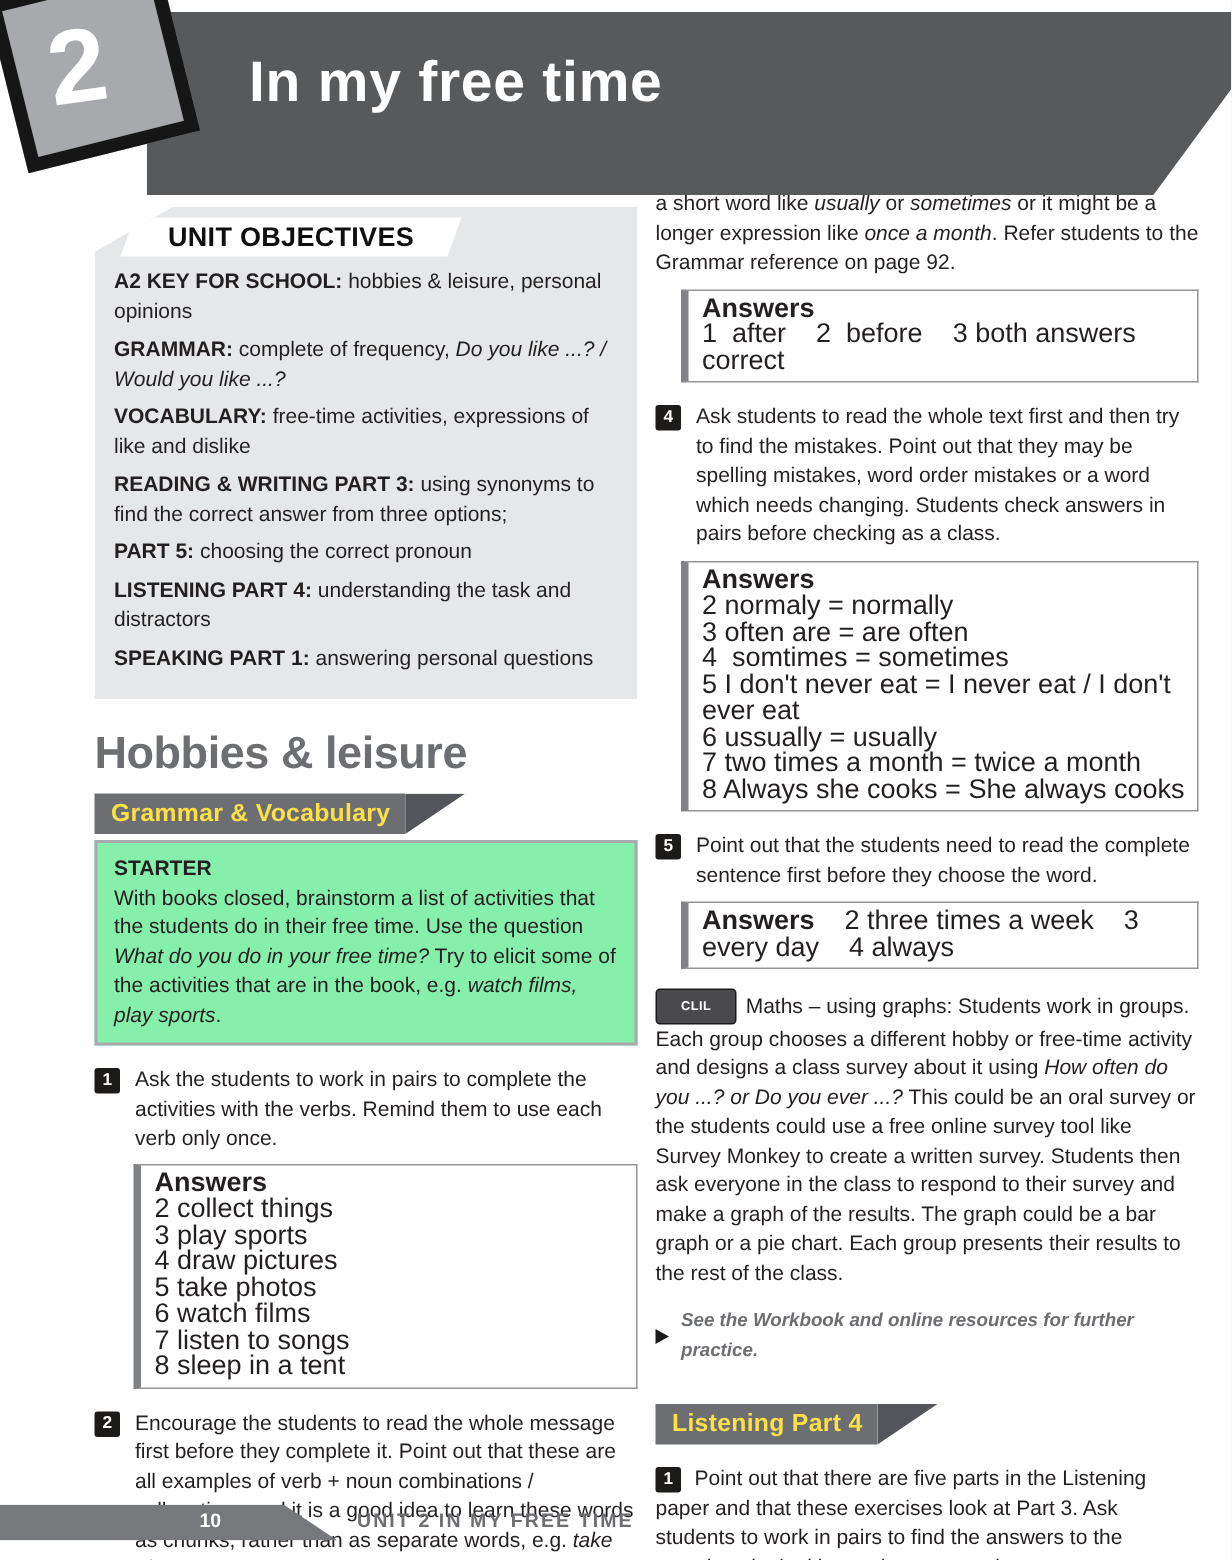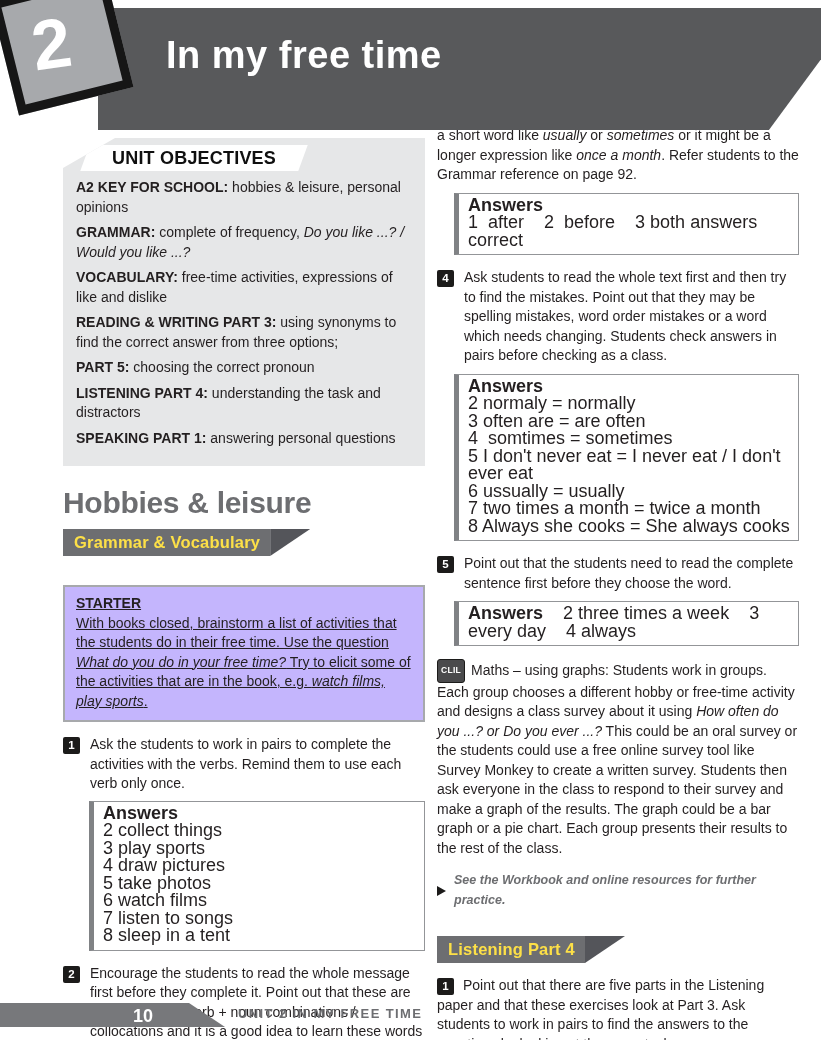--- a/index.html
+++ b/index.html
@@ -57,23 +57,22 @@
     position:relative; display:inline-block; margin-top:9px; height:27px;
     background:#6d6e71; color:#fde047; font-weight:800; font-size:16.5px;
     line-height:27px; padding:0 10px 0 11px; letter-spacing:0.2px;
   }
   .ribbon::after {
     content:""; position:absolute; left:100%; top:0; width:40px; height:100%;
     background:#54555a; clip-path:polygon(0 0,100% 0,0 100%);
   }
   
   .starter-box {
-    margin-top:29px; border:2px solid #a7a9ac; background:#c4b5fd;
+    margin-top:4px; border:2px solid #a7a9ac; background:#86efac;
     padding:7px 11px 9px 11px;
-    text-decoration:underline;
   }
   .starter-title { font-weight:800; }
   
   .step { display:flex; margin-top:13px; }
   .step .num, .num-inline {
     flex:0 0 17px; width:17px; height:17px; background:#1c1b1a; color:#fff;
     font-size:11.5px; font-weight:800; text-align:center; line-height:17px;
     border-radius:2px; margin-top:2px;
   }
   .step .body { margin-left:10px; flex:1; }
@@ -85,38 +84,38 @@
     padding:3px 8px 5px 9px; font-size:18px; line-height:17.5px;
   }
   .ml-left  { margin:7px 0 0 26px; }
   .ml-right { margin:8px 0 0 17px; }
   .ans-line { white-space:pre-wrap; }
   .b { font-weight:800; }
   
   .clil-badge {
     display:inline-block; background:#4a4a4c; color:#fff; font-size:8.5px;
     font-weight:800; border:1px solid #1c1b1a; border-radius:3px;
-    padding:1px 3px; vertical-align:2px; letter-spacing:0.3px; margin-right:6px;
+    padding:1px 16px; vertical-align:2px; letter-spacing:0.3px; margin-right:6px;
   }
   
   .note { display:flex; align-items:center; margin-top:13px;justify-content:center; }
   .note .tri {
     width:0; height:0; border-left:9px solid #1c1b1a;
     border-top:5.5px solid transparent; border-bottom:5.5px solid transparent;
     margin-right:8px;
   }
   .note .note-text { font-size:12.5px; font-weight:700; font-style:italic; color:#6d6e71; }
   
   .footer-band {
     position:absolute; left:0; top:1003px; width:225px; height:24px;
     background:#77787b; clip-path:polygon(0 0,84% 0,100% 100%,0 100%);
   }
   .page-number {
     position:absolute; left:133px; top:1006px; color:#fff;
-    font-size:18px; font-weight:800;
+    font-size:13px; font-weight:800;
   }
   .footer-label {
     position:absolute; left:238px; top:1006px; color:#6d6e71;
     font-size:13px; font-weight:800; letter-spacing:1.4px;
   }
 </style>
 </head>
 <body>
 
 <div class="page">

